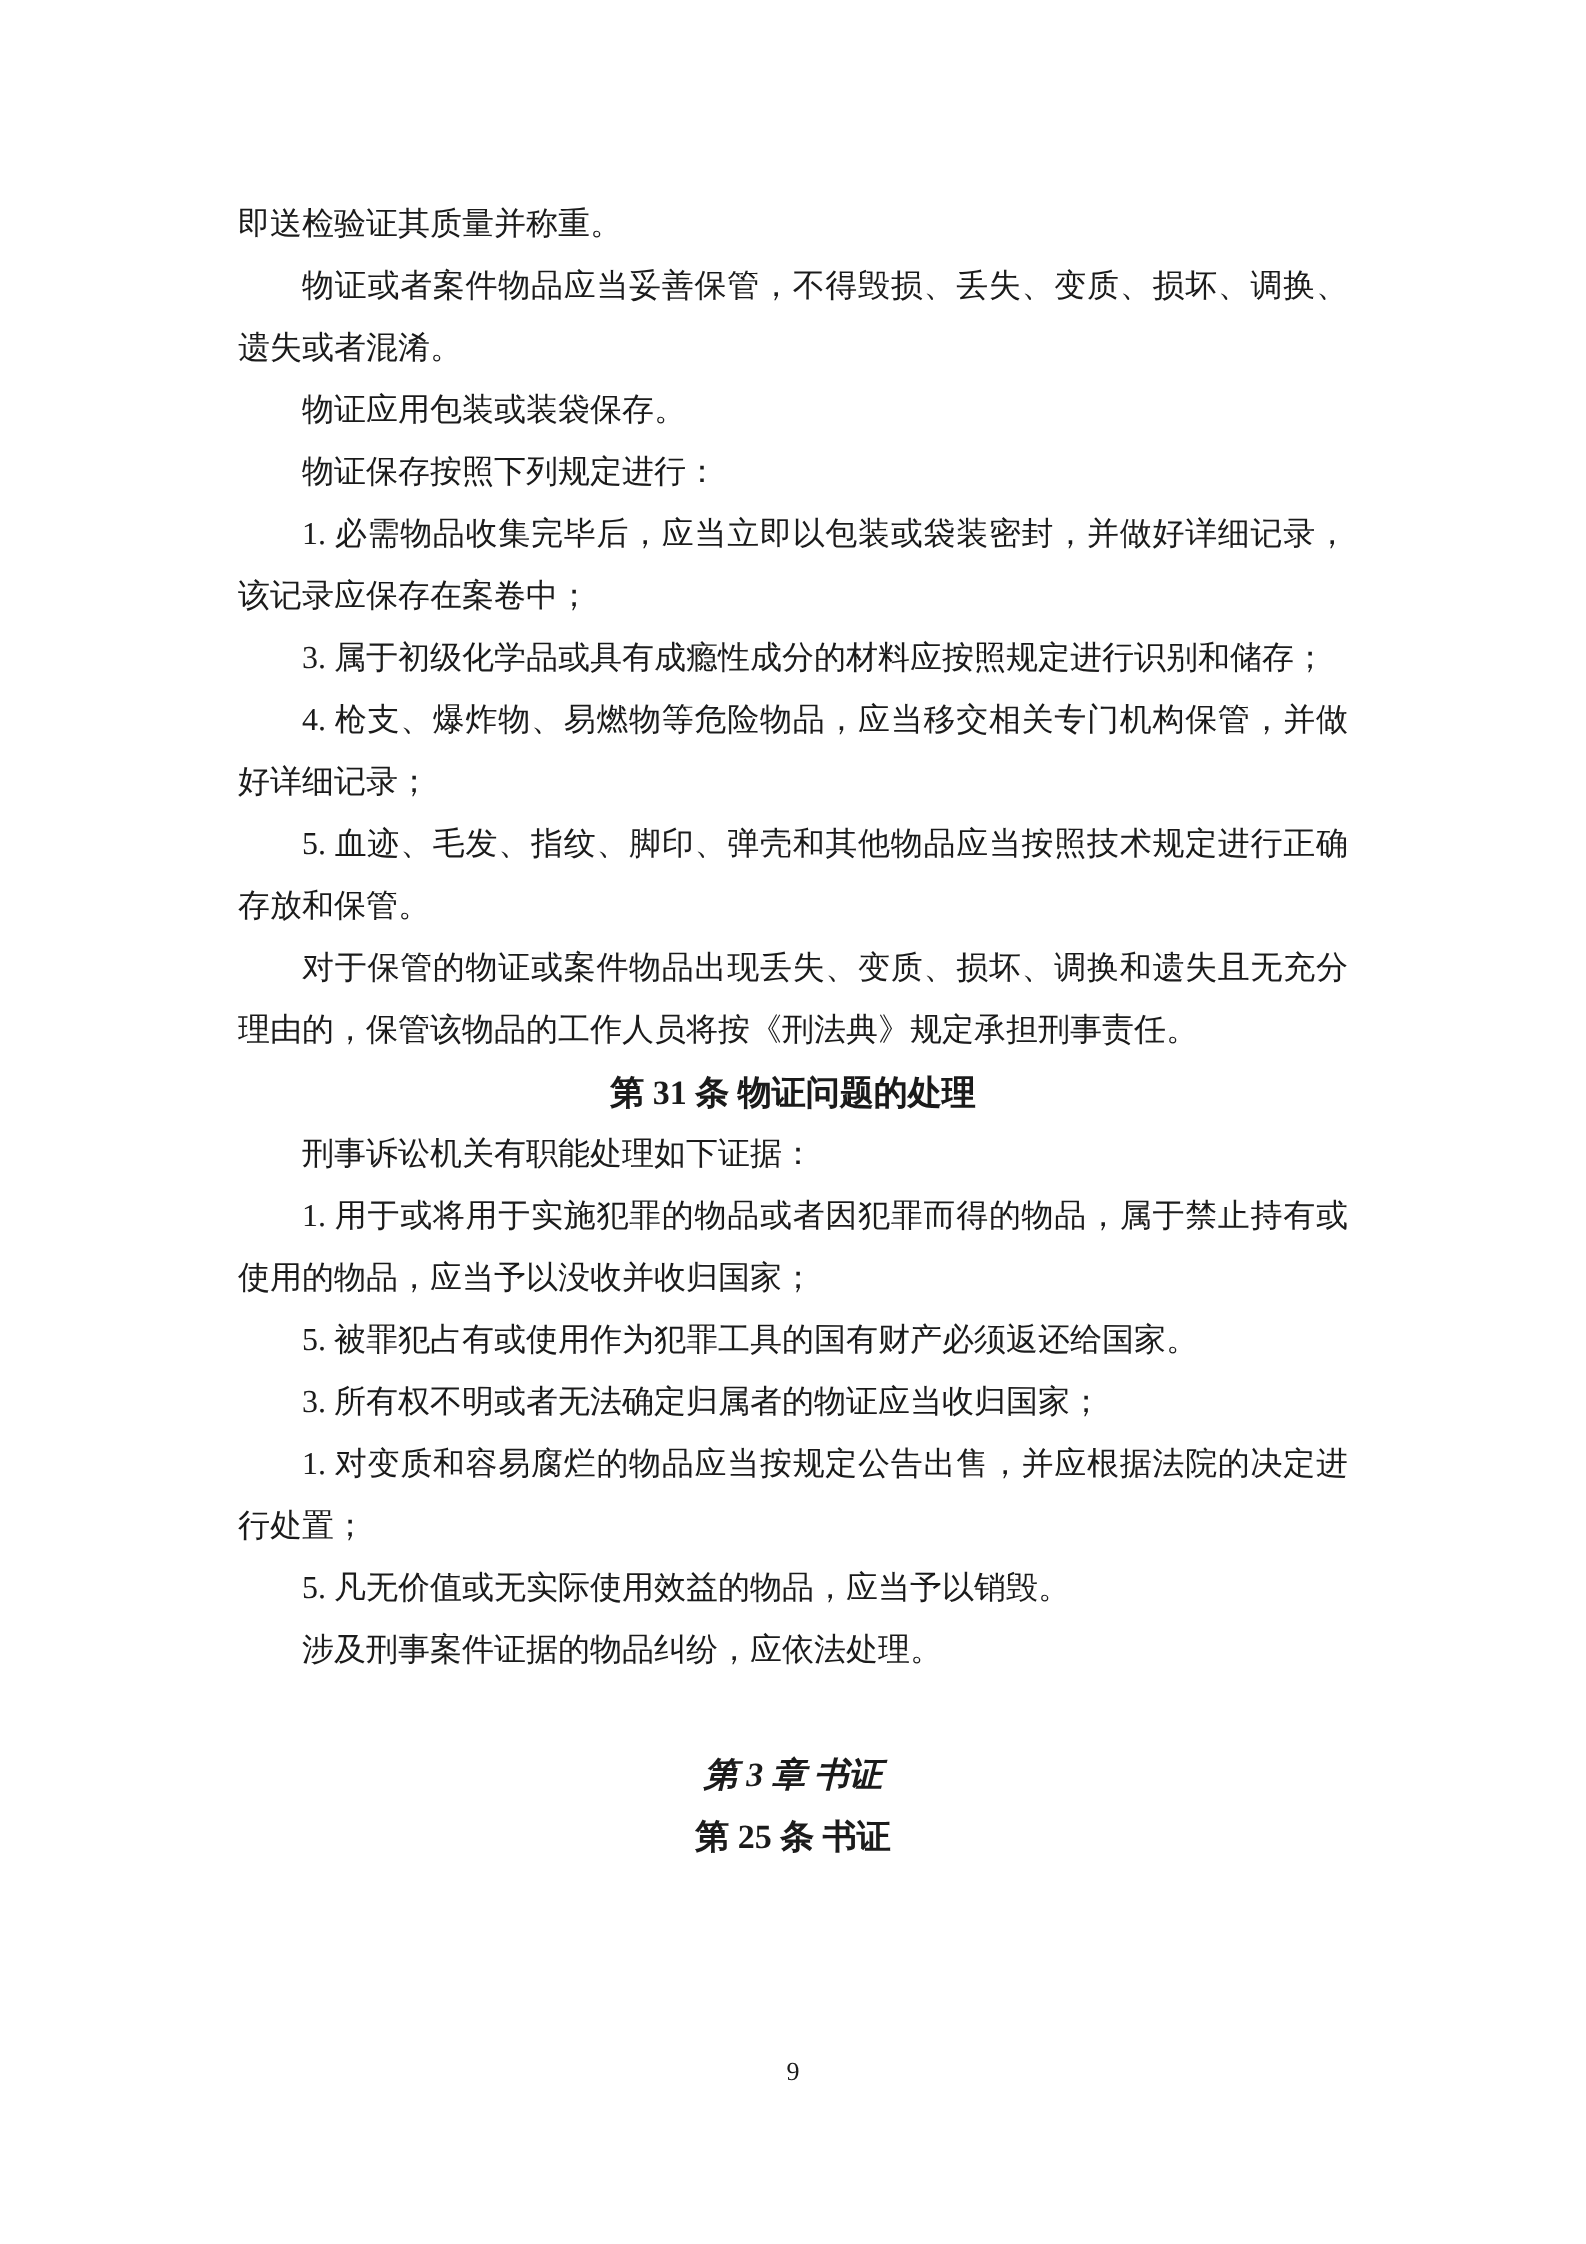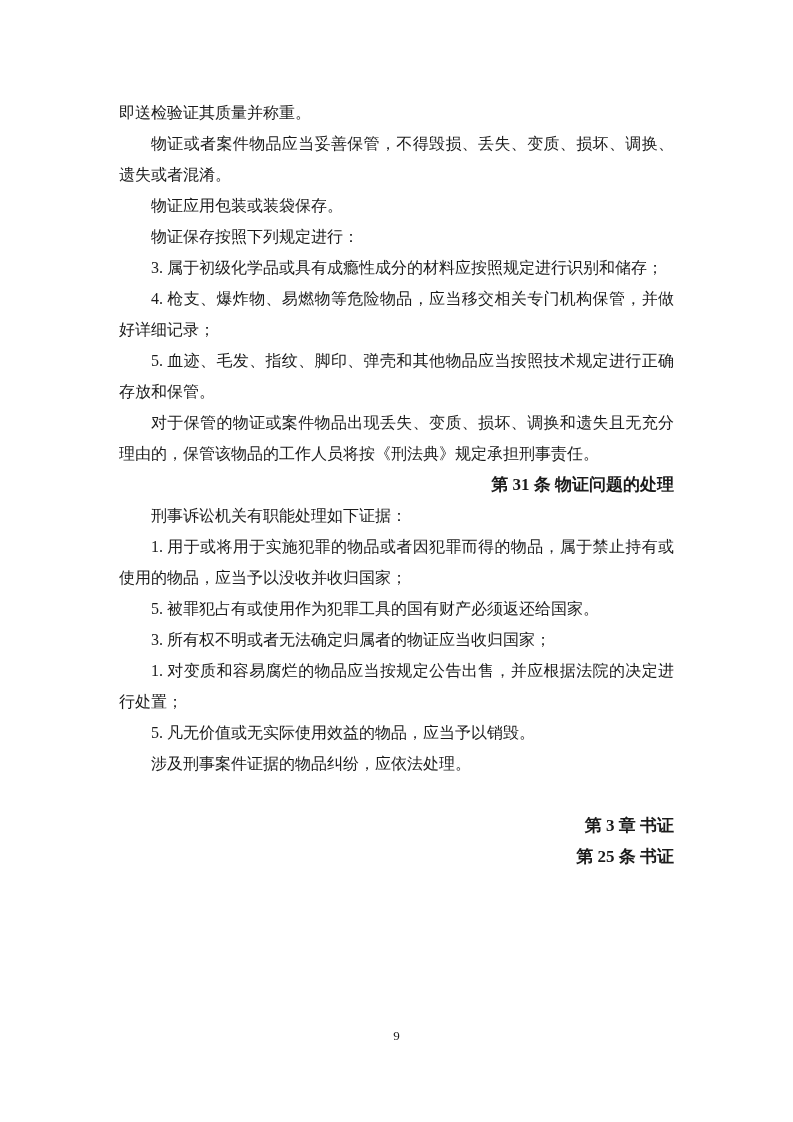--- a/index.html
+++ b/index.html
@@ -27,27 +27,28 @@
   .para {
     margin: 0;
     text-align: justify;
     text-indent: 2em;
   }
   .para.noindent {
     text-indent: 0;
   }
   .heading {
     margin: 0;
-    text-align: right;
+    text-align: center;
     font-weight: bold;
     font-size: 17px;
     line-height: 31px;
   }
   .gap-above {
     margin-top: 31px;
+    font-style: italic;
   }
   .page-number {
     position: absolute;
     top: 1026px;
     left: 0;
     width: 100%;
     text-align: center;
     font-size: 13px;
     line-height: 20px;
     color: #1b1b1b;
@@ -55,20 +56,21 @@
 </style>
 </head>
 <body>
 
 <div class="page">
   <div class="content">
     <p class="para noindent">即送检验证其质量并称重。</p>
     <p class="para">物证或者案件物品应当妥善保管，不得毁损、丢失、变质、损坏、调换、遗失或者混淆。</p>
     <p class="para">物证应用包装或装袋保存。</p>
     <p class="para">物证保存按照下列规定进行：</p>
+    <p class="para">1. 必需物品收集完毕后，应当立即以包装或袋装密封，并做好详细记录，该记录应保存在案卷中；</p>
     <p class="para">3. 属于初级化学品或具有成瘾性成分的材料应按照规定进行识别和储存；</p>
     <p class="para">4. 枪支、爆炸物、易燃物等危险物品，应当移交相关专门机构保管，并做好详细记录；</p>
     <p class="para">5. 血迹、毛发、指纹、脚印、弹壳和其他物品应当按照技术规定进行正确存放和保管。</p>
     <p class="para">对于保管的物证或案件物品出现丢失、变质、损坏、调换和遗失且无充分理由的，保管该物品的工作人员将按《刑法典》规定承担刑事责任。</p>
     <p class="heading">第 31 条 物证问题的处理</p>
     <p class="para">刑事诉讼机关有职能处理如下证据：</p>
     <p class="para">1. 用于或将用于实施犯罪的物品或者因犯罪而得的物品，属于禁止持有或使用的物品，应当予以没收并收归国家；</p>
     <p class="para">5. 被罪犯占有或使用作为犯罪工具的国有财产必须返还给国家。</p>
     <p class="para">3. 所有权不明或者无法确定归属者的物证应当收归国家；</p>
     <p class="para">1. 对变质和容易腐烂的物品应当按规定公告出售，并应根据法院的决定进行处置；</p>

